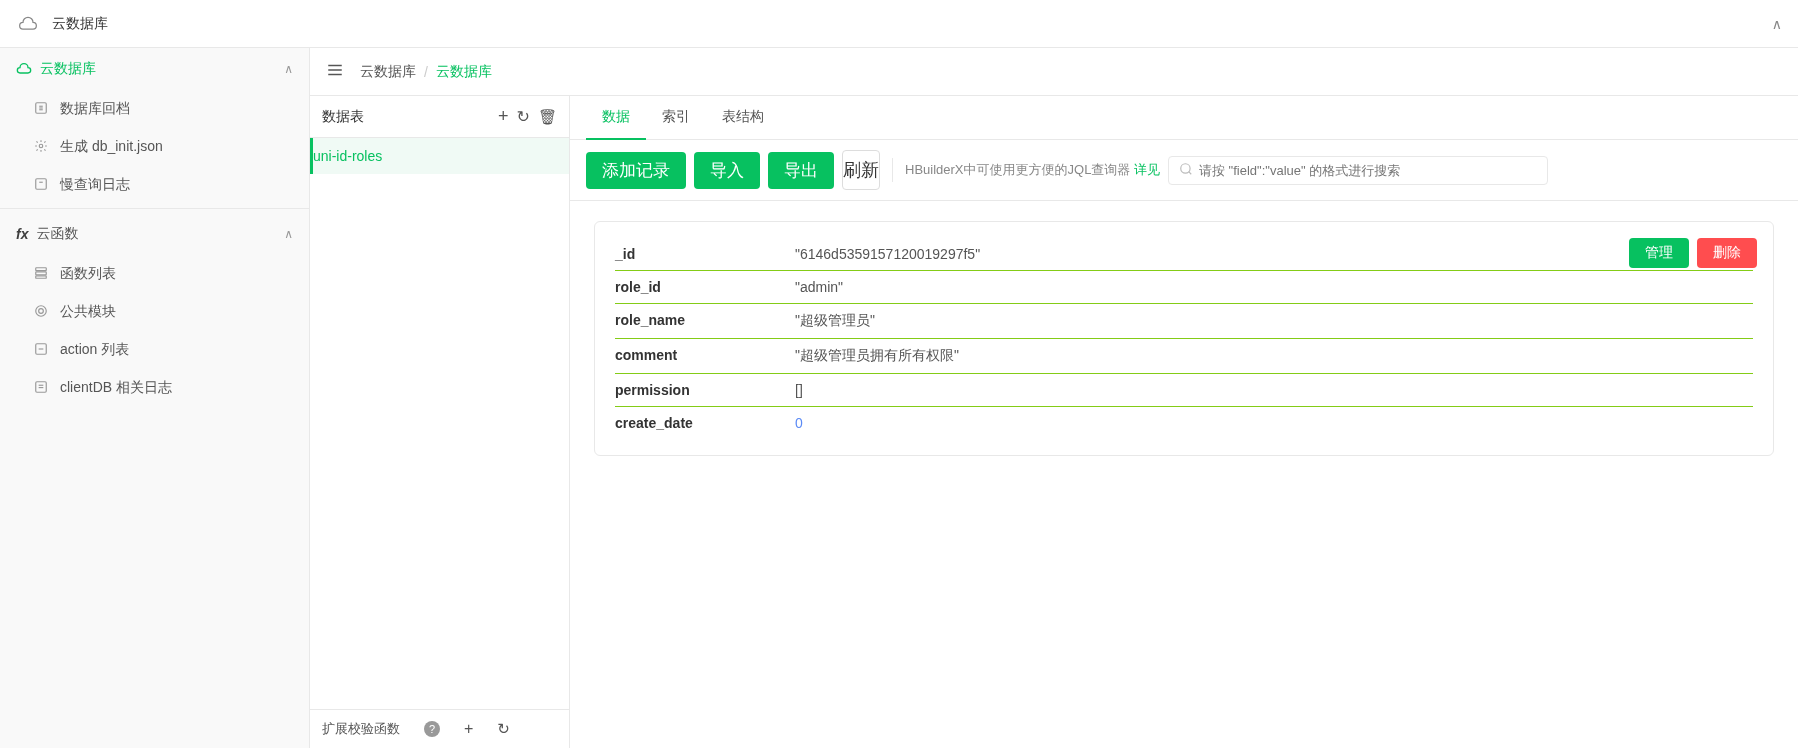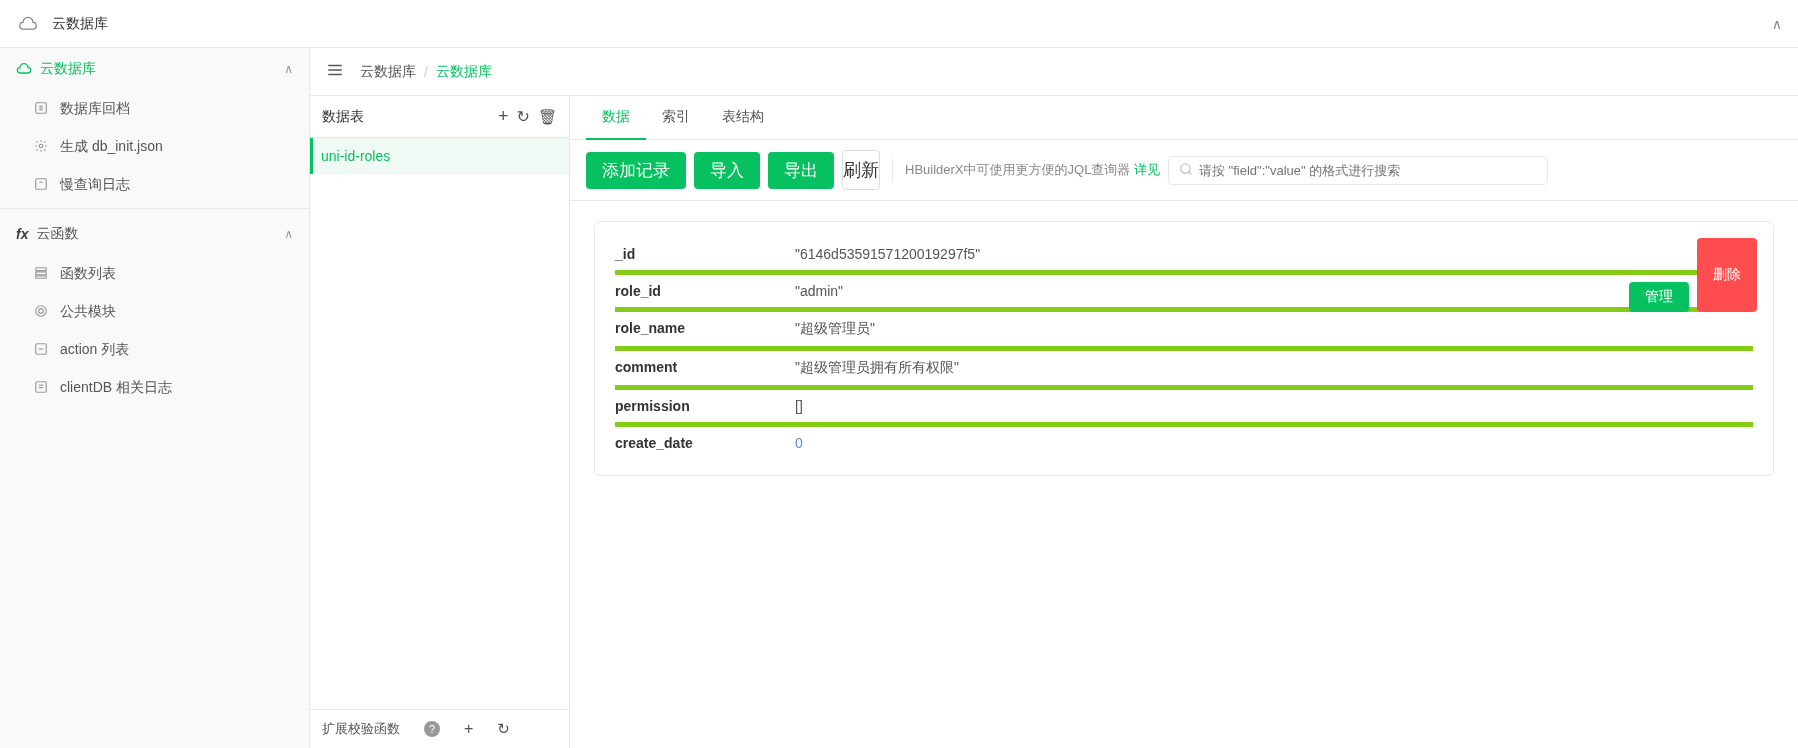--- a/index.html
+++ b/index.html
@@ -144,21 +144,21 @@
       margin-left: auto;
       display: flex; gap: 8px; align-items: center;
     }
     .table-list-header .actions span {
       color: #555; cursor: pointer; font-size: 16px;
     }
     .table-list-items {
       flex: 1; overflow-y: auto;
     }
     .table-list-item {
-      padding: 10px 8px;
+      padding: 10px 0;
       cursor: pointer;
       font-size: 14px;
       color: #333;
       border-left: 3px solid transparent;
     }
     .table-list-item.active {
       background: #f0faf5;
       border-left: 3px solid #07c160;
       color: #07c160;
     }
@@ -267,21 +267,21 @@
     .record-area {
       flex: 1;
       overflow-y: auto;
       padding: 20px 24px;
       background: #fff;
     }
     .record-row {
       display: flex;
       align-items: flex-start;
       padding: 8px 0;
-      border-bottom: 5px solid #84cc16;
+      border-bottom: 1px solid #84cc16;
     }
     .record-row:last-child { border-bottom: none; }
     .record-key {
       width: 180px;
       font-weight: 600;
       color: #333;
       font-size: 14px;
       flex-shrink: 0;
     }
     .record-value {
@@ -292,21 +292,20 @@
     }
     .record-value.blue { color: #5b8af5; }
     .btn-manage {
       background: #07c160;
       color: #fff;
       border: none;
       border-radius: 4px;
       padding: 6px 16px;
       font-size: 14px;
       cursor: pointer;
-      margin-top: 44px;
     }
     .btn-delete {
       background: #ff4d4f;
       color: #fff;
       border: none;
       border-radius: 4px;
       padding: 6px 16px;
       font-size: 14px;
       cursor: pointer;
     }

